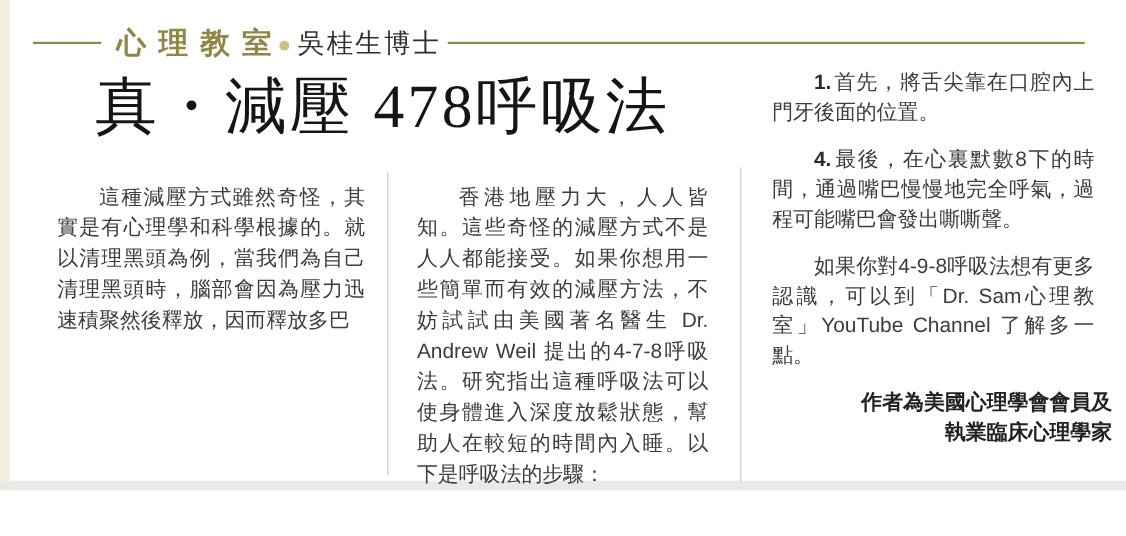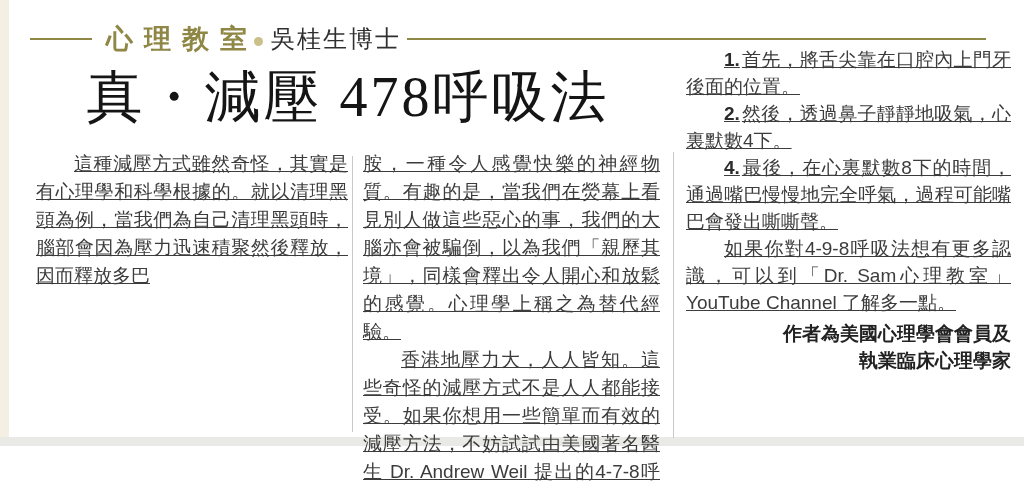--- a/index.html
+++ b/index.html
@@ -30,21 +30,21 @@
   .headline{
     position:absolute;left:36px;top:64px;width:624px;
     text-align:center;
     font-family:"Liberation Serif","DejaVu Serif",serif;
     font-weight:400;font-size:56px;line-height:1.2;color:#151515;
     letter-spacing:3px;white-space:nowrap;
   }
 
   
   .col{position:absolute;font-size:19px;line-height:28px;text-align:justify;color:#3c3c3c;}
-  .col p{margin:0;text-decoration:underline;}
+  .col p{margin:16px;}
   .col .indent{text-indent:2em;}
   .col-1{left:36px;top:150px;width:312px;}
   .col-2{left:363px;top:150px;width:297px;}
   .col-3{left:686px;top:46px;width:325px;line-height:27px;}
   .divider{position:absolute;width:1px;background:#c8c8c5;}
   .divider-1{left:352px;top:156px;height:276px;}
   .divider-2{left:673px;top:152px;height:286px;}
 
   .step-num{font-weight:bold;color:#2b2b2b;padding-right:2px;}
   .byline{margin-top:4px;text-align:right;font-weight:bold;color:#222222;text-indent:0;}
@@ -66,28 +66,26 @@
 
 <h1 class="headline" style="margin:0;">真・減壓 478呼吸法</h1>
 
 <div class="col col-1">
   <p class="indent">這種減壓方式雖然奇怪，其實是有心理學和科學根據的。就以清理黑頭為例，當我們為自己清理黑頭時，腦部會因為壓力迅速積聚然後釋放，因而釋放多巴</p>
 </div>
 
 <div class="divider divider-1"></div>
 
 <div class="col col-2">
-  <p>胺，一種令人感覺快樂的神經物質。有趣的是，當我們在熒幕上看見別人做這些惡心的事，我們的大腦亦會被騙倒，以為我們「親歷其境」，同樣會釋出令人開心和放鬆的感覺。心理學上稱之為替代經驗。</p>
   <p class="indent">香港地壓力大，人人皆知。這些奇怪的減壓方式不是人人都能接受。如果你想用一些簡單而有效的減壓方法，不妨試試由美國著名醫生 Dr. Andrew Weil 提出的4-7-8呼吸法。研究指出這種呼吸法可以使身體進入深度放鬆狀態，幫助人在較短的時間內入睡。以下是呼吸法的步驟：</p>
 </div>
 
 <div class="divider divider-2"></div>
 
 <div class="col col-3">
   <p class="indent"><span class="step-num">1.</span><span>首先，將舌尖靠在口腔內上門牙後面的位置。</span></p>
-  <p class="indent"><span class="step-num">2.</span><span>然後，透過鼻子靜靜地吸氣，心裏默數4下。</span></p>
   <p class="indent"><span class="step-num">4.</span><span>最後，在心裏默數8下的時間，通過嘴巴慢慢地完全呼氣，過程可能嘴巴會發出嘶嘶聲。</span></p>
   <p class="indent">如果你對4-9-8呼吸法想有更多認識，可以到「Dr. Sam心理教室」YouTube Channel 了解多一點。</p>
   <div class="byline">
     <div>作者為美國心理學會會員及</div>
     <div>執業臨床心理學家</div>
   </div>
 </div>
 
 </body></html>

